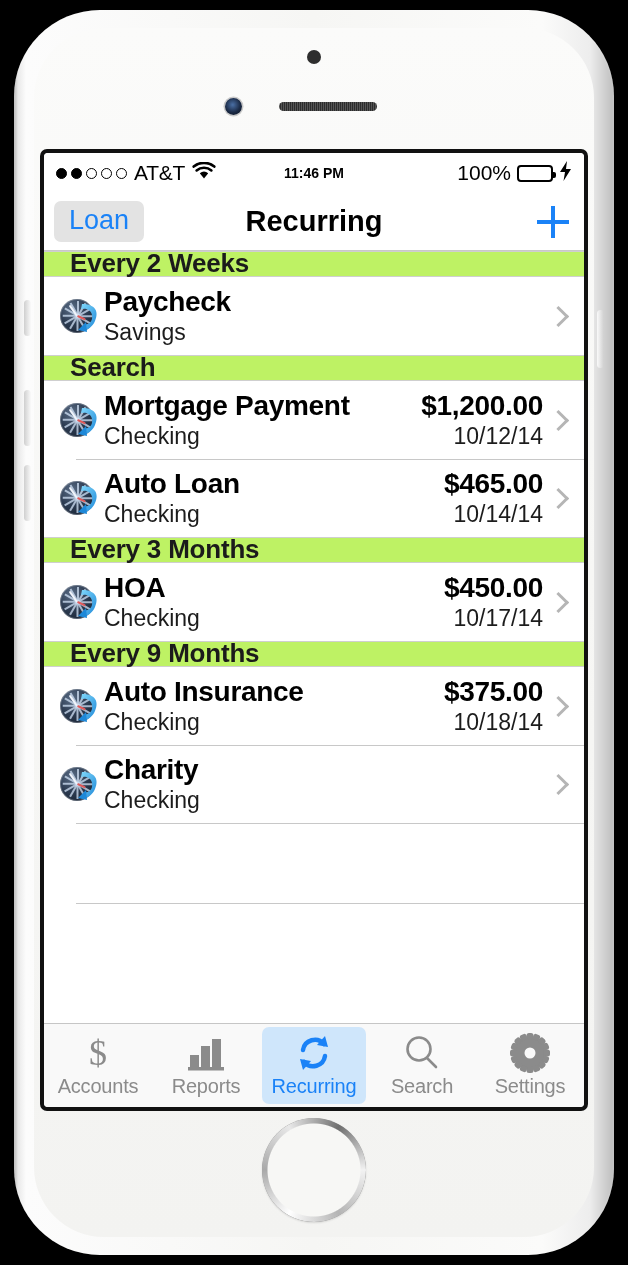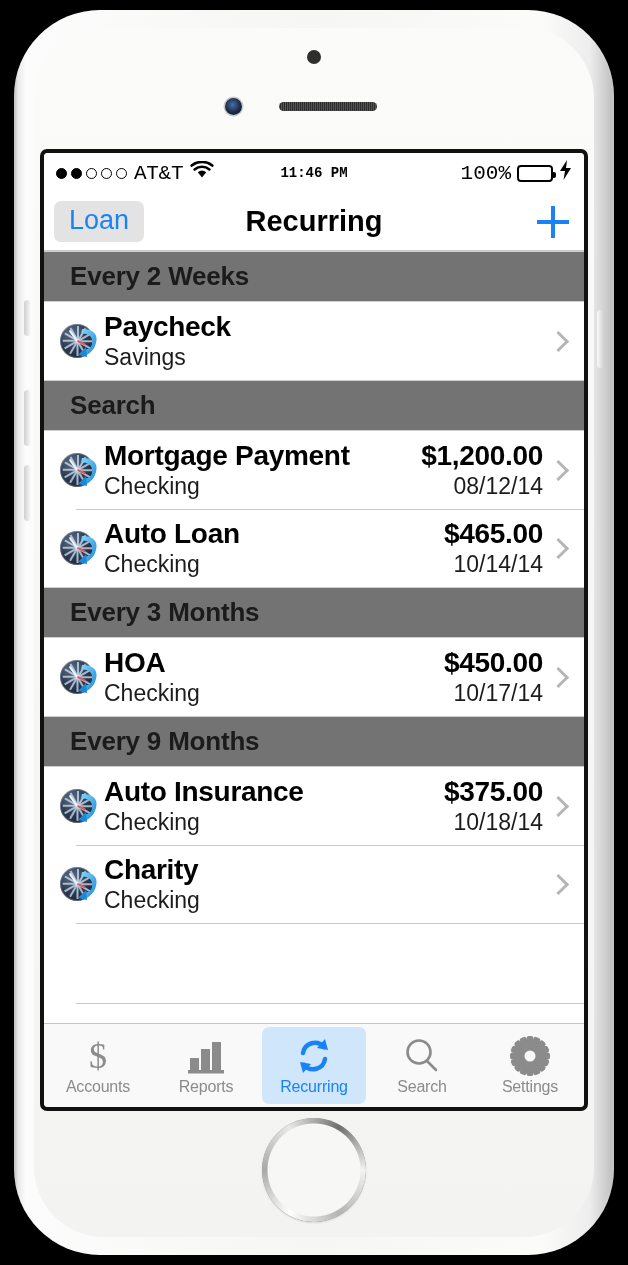--- a/index.html
+++ b/index.html
@@ -125,21 +125,20 @@
   .status-bar {
     position: relative;
     height: 40px;
     background: #ffffff;
     display: flex;
     align-items: center;
     padding: 12px 12px;
     font-size: 21px;
     font-weight: 500;
     color: #000;
-    font-family: Liberation Mono, monospace;
   }
   .status-left { display: flex; align-items: center; gap: 7px; }
   .sig-dots { display: flex; gap: 4px; align-items: center; }
   .dot { width: 11px; height: 11px; border-radius: 50%; border: 1.6px solid #000; }
   .dot.full { background: #000; }
   .carrier { font-size: 21px; letter-spacing: -0.3px; }
   .status-center {
     position: absolute; left: 0; right: 0; top: 0; bottom: 0;
     display: flex; align-items: center; justify-content: center;
     font-size: 14px; font-weight: bold; pointer-events: none;
@@ -198,28 +197,28 @@
   .add-button::after  { width: 4px; height: 32px; transform: translate(-50%,-50%); }
 
   
   .list-area {
     position: relative;
     height: 772px;
     background: #ffffff;
     overflow: hidden;
   }
   .section-header {
-    background: #737373;
+    background: #bef264;
     border-top: 1px solid #cfcfcf;
     border-bottom: 1px solid #cfcfcf;
     padding: 5px 0 6px 26px;
     font-size: 26px;
     font-weight: bold;
     color: #1b1b1b;
-    height: 51px;
+    height: 26px;
     display: flex; align-items: center;
     letter-spacing: -0.2px;
   }
   .row {
     position: relative;
     display: flex; align-items: center;
     height: 78px;
     background: #fff;
     padding: 0 14px 0 16px;
     cursor: pointer;
@@ -299,21 +298,21 @@
     flex: 1 1 0;
     display: flex; flex-direction: column;
     align-items: center; justify-content: center;
     gap: 2px;
     cursor: pointer;
     margin: 3px 2px;
     border-radius: 7px;
   }
   .tab.active { background: #cfe6fb; }
   .tab-icon { height: 40px; display: flex; align-items: center; justify-content: center; }
-  .tab-label { font-size: 16px; color: #8b8b8b; letter-spacing: -0.2px; }
+  .tab-label { font-size: 20px; color: #8b8b8b; letter-spacing: -0.2px; }
   .tab.active .tab-label { color: #1a82f7; }
 </style>
 </head>
 <body>
 
 <div id="stage">
 
   <div class="phone-body">
     <div class="phone-inner-sheen"></div>
 
@@ -438,21 +437,21 @@
                   <path d="M6 4 C20 4 23 12 19 21 C16 28 10 31 5 30 L9 24 C14 25 17 20 16 15 C15 10 11 8 5 9 Z" fill="url(#rg)"></path>
                   <path d="M2 30 L10 22 L11 32 Z" fill="#1e88d8"></path>
                 </svg></span>
             </span>
             <div class="row-text">
               <div class="row-title">Mortgage Payment</div>
               <div class="row-sub">Checking</div>
             </div>
             <div class="row-right">
               <div class="row-amount">$1,200.00</div>
-              <div class="row-date">08/12/14</div>
+              <div class="row-date">10/12/14</div>
             </div>
             <span class="chev"></span>
           </div>
           <div class="row sep">
             <span class="row-icon">
               <span class="clock-ball">
                 <span class="tick" style="transform: rotate(0deg) translateY(-15px);"></span>
                 <span class="tick" style="transform: rotate(30deg) translateY(-15px);"></span>
                 <span class="tick" style="transform: rotate(60deg) translateY(-15px);"></span>
                 <span class="tick" style="transform: rotate(90deg) translateY(-15px);"></span>

